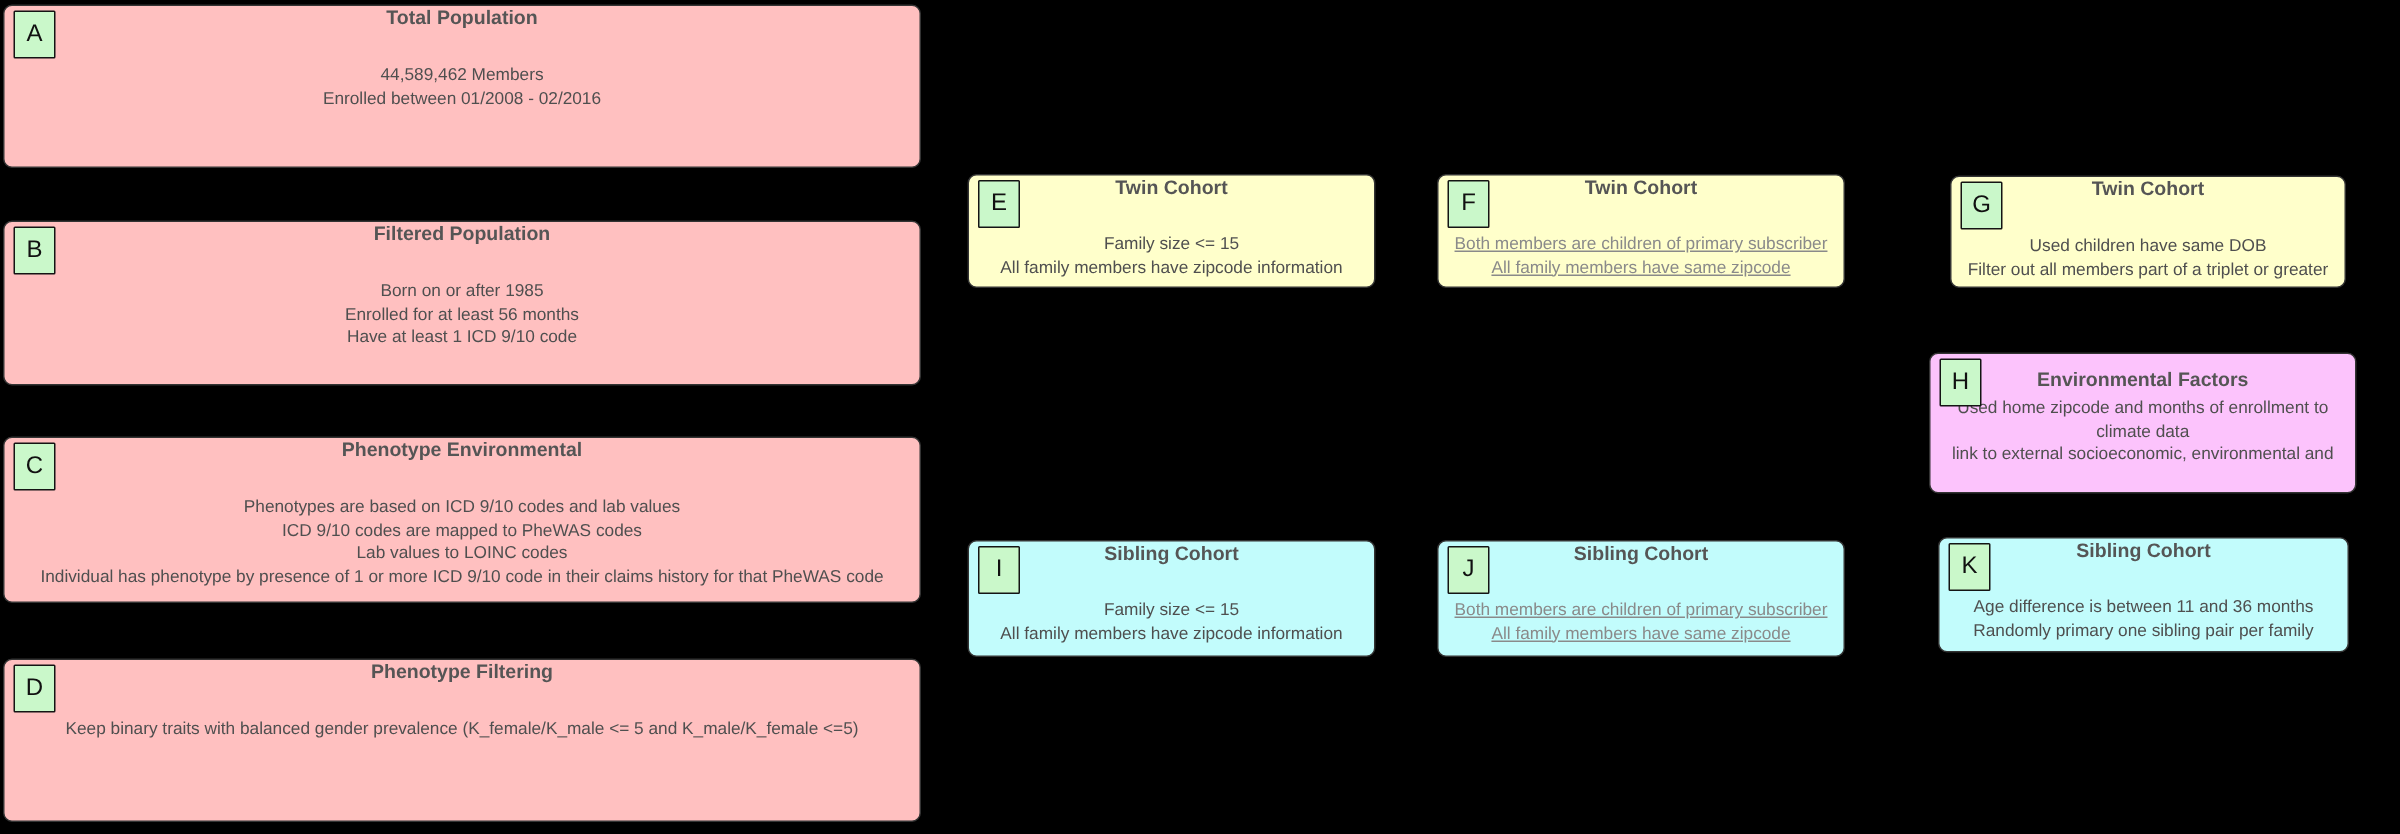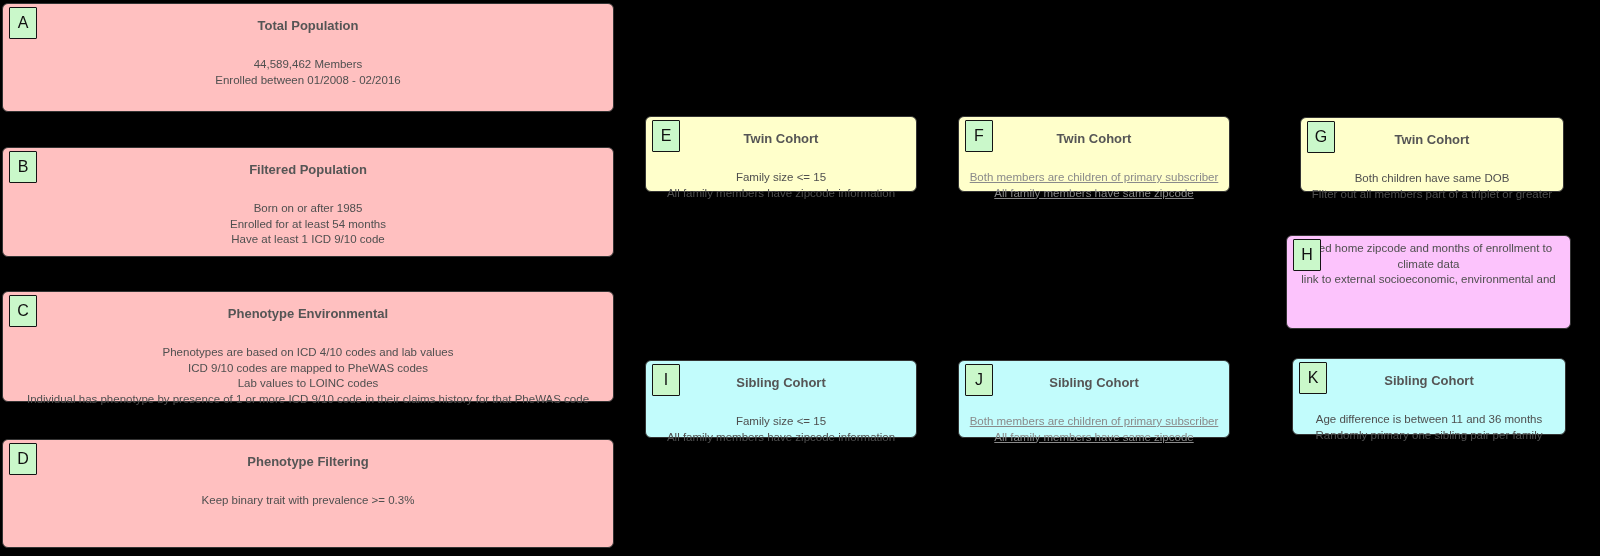--- a/index.html
+++ b/index.html
@@ -16,21 +16,21 @@
   .yellow  { background:#ffffcb; }
   .cyan    { background:#c2fcfc; }
   .magenta { background:#fcc3fc; }
   .tag {
     position:absolute; left:6px; top:3px; width:28px; height:32px;
     box-sizing:border-box; background:#caf8ca; border:1px solid #141414;
     border-radius:1px; color:#111;
     font-size:16px; line-height:30px; text-align:center;
   }
   .title {
-    margin-top:14px; font-size:13px; font-weight:bold; color:#555555;
+    margin-top:0; font-size:13px; font-weight:bold; color:#555555;
     white-space:nowrap;
   }
   .body { margin-top:24px; font-size:11.5px; line-height:15.5px; color:#4f4f4f; }
   .body .line { white-space:nowrap; }
   .body.muted { color:#8a8a8a;text-decoration:underline; }
   .compact .title { margin-top:9px; }
   .compact .body  { margin-top:5px; }
 </style>
 </head>
 <body>
@@ -44,41 +44,41 @@
       <div class="line">44,589,462 Members</div>
       <div class="line">Enrolled between 01/2008 - 02/2016</div>
     </div>
   </div>
 
   <div class="card pink" style="left:2px; top:147px; width:612px; height:110px;">
     <div class="tag">B</div>
     <div class="title">Filtered Population</div>
     <div class="body">
       <div class="line">Born on or after 1985</div>
-      <div class="line">Enrolled for at least 54 months</div>
+      <div class="line">Enrolled for at least 56 months</div>
       <div class="line">Have at least 1 ICD 9/10 code</div>
     </div>
   </div>
 
   <div class="card pink" style="left:2px; top:291px; width:612px; height:111px;">
     <div class="tag">C</div>
     <div class="title">Phenotype Environmental</div>
     <div class="body">
-      <div class="line">Phenotypes are based on ICD 4/10 codes and lab values</div>
+      <div class="line">Phenotypes are based on ICD 9/10 codes and lab values</div>
       <div class="line">ICD 9/10 codes are mapped to PheWAS codes</div>
       <div class="line">Lab values to LOINC codes</div>
       <div class="line">Individual has phenotype by presence of 1 or more ICD 9/10 code in their claims history for that PheWAS code</div>
     </div>
   </div>
 
   <div class="card pink" style="left:2px; top:439px; width:612px; height:109px;">
     <div class="tag">D</div>
     <div class="title">Phenotype Filtering</div>
     <div class="body">
-      <div class="line">Keep binary trait with prevalence &gt;= 0.3%</div>
+      <div class="line">Keep binary traits with balanced gender prevalence (K_female/K_male &lt;= 5 and K_male/K_female &lt;=5)</div>
     </div>
   </div>
 
   <div class="card yellow" style="left:645px; top:116px; width:272px; height:76px;">
     <div class="tag">E</div>
     <div class="title">Twin Cohort</div>
     <div class="body">
       <div class="line">Family size &lt;= 15</div>
       <div class="line">All family members have zipcode information</div>
     </div>
@@ -90,27 +90,28 @@
     <div class="body muted">
       <div class="line">Both members are children of primary subscriber</div>
       <div class="line">All family members have same zipcode</div>
     </div>
   </div>
 
   <div class="card yellow" style="left:1300px; top:117px; width:264px; height:75px;">
     <div class="tag">G</div>
     <div class="title">Twin Cohort</div>
     <div class="body">
-      <div class="line">Both children have same DOB</div>
+      <div class="line">Used children have same DOB</div>
       <div class="line">Filter out all members part of a triplet or greater</div>
     </div>
   </div>
 
   <div class="card magenta compact" style="left:1286px; top:235px; width:285px; height:94px;">
     <div class="tag">H</div>
+    <div class="title">Environmental Factors</div>
     <div class="body">
       <div class="line">Used home zipcode and months of enrollment to</div>
       <div class="line">climate data</div>
       <div class="line">link to external socioeconomic, environmental and</div>
     </div>
   </div>
 
   <div class="card cyan" style="left:645px; top:360px; width:272px; height:78px;">
     <div class="tag">I</div>
     <div class="title">Sibling Cohort</div>

